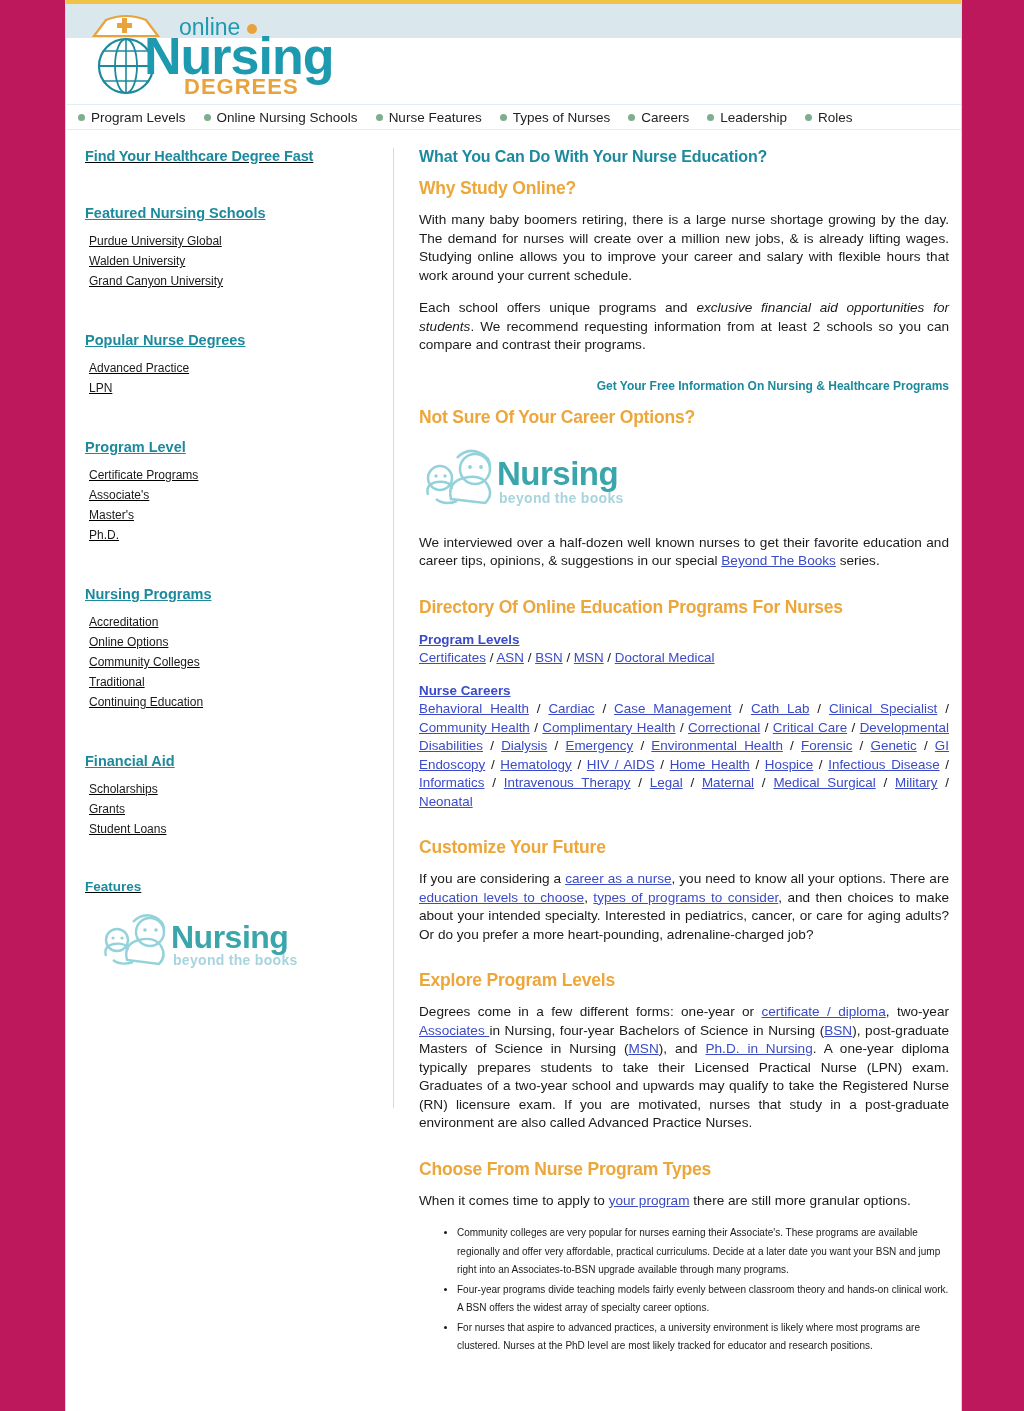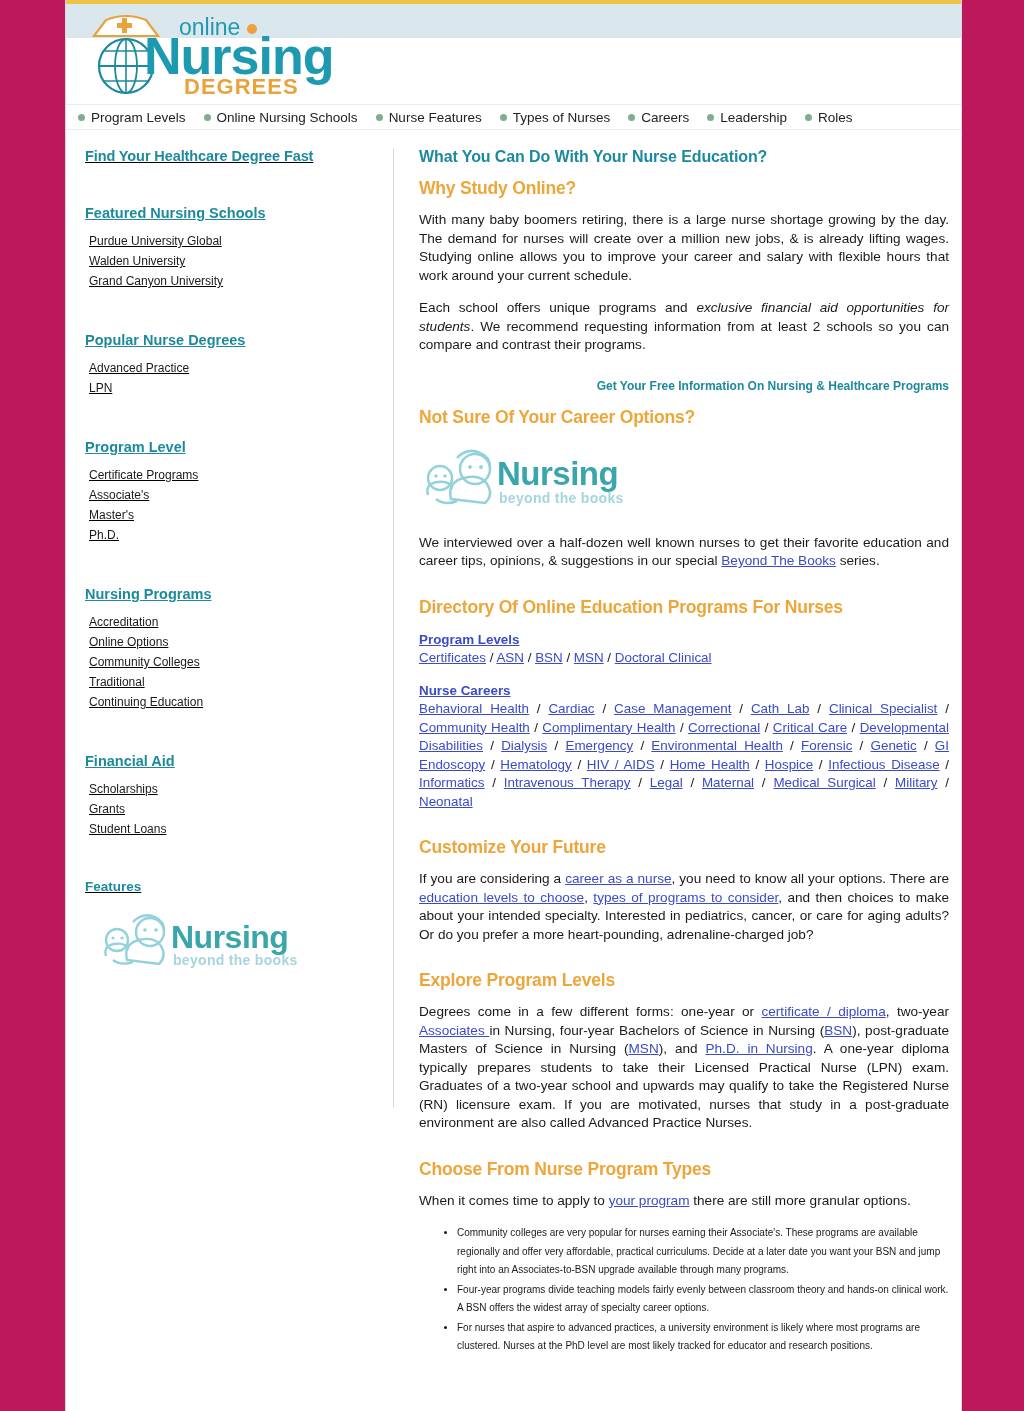--- a/index.html
+++ b/index.html
@@ -394,21 +394,21 @@
             <text x="80" y="63" font-family="Liberation Sans, sans-serif" font-size="14" font-weight="bold" fill="#a8d4dd" letter-spacing="0.3">beyond the books</text>
           </svg>
         </div>
 
         <p class="c-p"><span>We interviewed over a half-dozen well known nurses to get their favorite education and career tips, opinions, &amp; suggestions in our special </span><a class="tl">Beyond The Books</a><span> series.</span></p>
 
         <h2 class="c-h2 spaced">Directory Of Online Education Programs For Nurses</h2>
 
         <a class="dir-head">Program Levels</a>
         <div class="dir-links">
-          <a class="tl">Certificates</a><span class="sep"> / </span><a class="tl">ASN</a><span class="sep"> / </span><a class="tl">BSN</a><span class="sep"> / </span><a class="tl">MSN</a><span class="sep"> / </span><a class="tl">Doctoral Clinical</a>
+          <a class="tl">Certificates</a><span class="sep"> / </span><a class="tl">ASN</a><span class="sep"> / </span><a class="tl">BSN</a><span class="sep"> / </span><a class="tl">MSN</a><span class="sep"> / </span><a class="tl">Doctoral Medical</a>
         </div>
 
         <a class="dir-head">Nurse Careers</a>
         <div class="dir-links">
           <a class="tl">Behavioral Health</a><span class="sep"> / </span><a class="tl">Cardiac</a><span class="sep"> / </span><a class="tl">Case Management</a><span class="sep"> / </span><a class="tl">Cath Lab</a><span class="sep"> / </span><a class="tl">Clinical Specialist</a><span class="sep"> / </span><a class="tl">Community Health</a><span class="sep"> / </span><a class="tl">Complimentary Health</a><span class="sep"> / </span><a class="tl">Correctional</a><span class="sep"> / </span><a class="tl">Critical Care</a><span class="sep"> / </span><a class="tl">Developmental Disabilities</a><span class="sep"> / </span><a class="tl">Dialysis</a><span class="sep"> / </span><a class="tl">Emergency</a><span class="sep"> / </span><a class="tl">Environmental Health</a><span class="sep"> / </span><a class="tl">Forensic</a><span class="sep"> / </span><a class="tl">Genetic</a><span class="sep"> / </span><a class="tl">GI Endoscopy</a><span class="sep"> / </span><a class="tl">Hematology</a><span class="sep"> / </span><a class="tl">HIV / AIDS</a><span class="sep"> / </span><a class="tl">Home Health</a><span class="sep"> / </span><a class="tl">Hospice</a><span class="sep"> / </span><a class="tl">Infectious Disease</a><span class="sep"> / </span><a class="tl">Informatics</a><span class="sep"> / </span><a class="tl">Intravenous Therapy</a><span class="sep"> / </span><a class="tl">Legal</a><span class="sep"> / </span><a class="tl">Maternal</a><span class="sep"> / </span><a class="tl">Medical Surgical</a><span class="sep"> / </span><a class="tl">Military</a><span class="sep"> / </span><a class="tl">Neonatal</a>
         </div>
 
         <h2 class="c-h2 spaced">Customize Your Future</h2>
         <p class="c-p"><span>If you are considering a </span><a class="tl">career as a nurse</a><span>, you need to know all your options. There are </span><a class="tl">education levels to choose</a><span>, </span><a class="tl">types of programs to consider</a><span>, and then choices to make about your intended specialty. Interested in pediatrics, cancer, or care for aging adults? Or do you prefer a more heart-pounding, adrenaline-charged job?</span></p>
 

